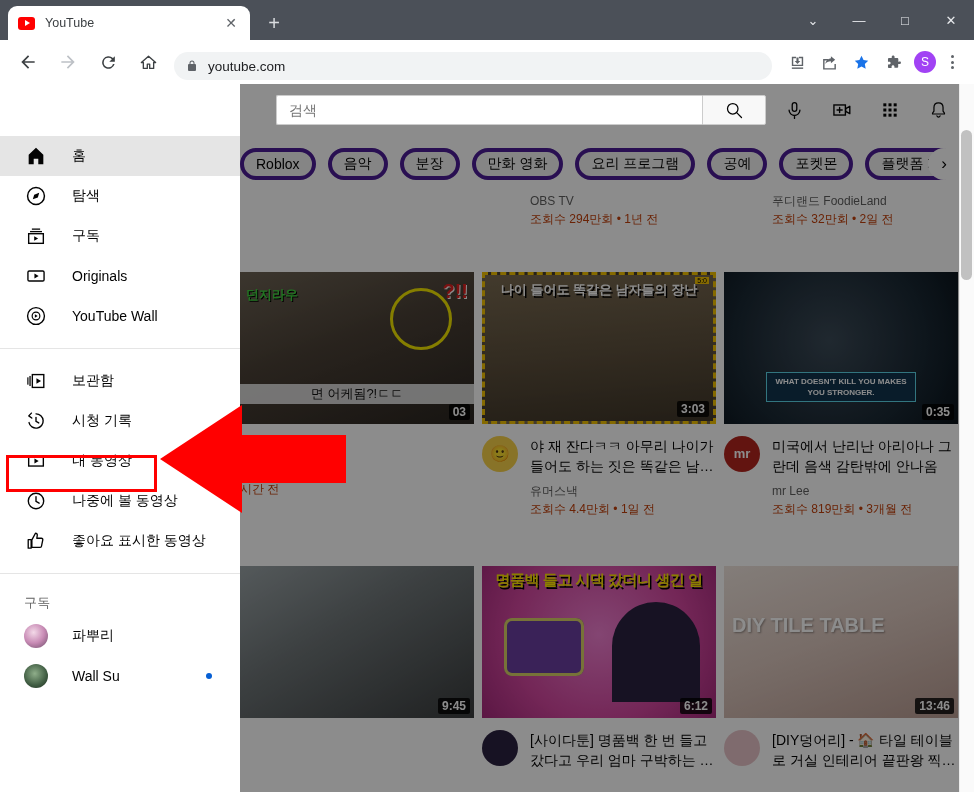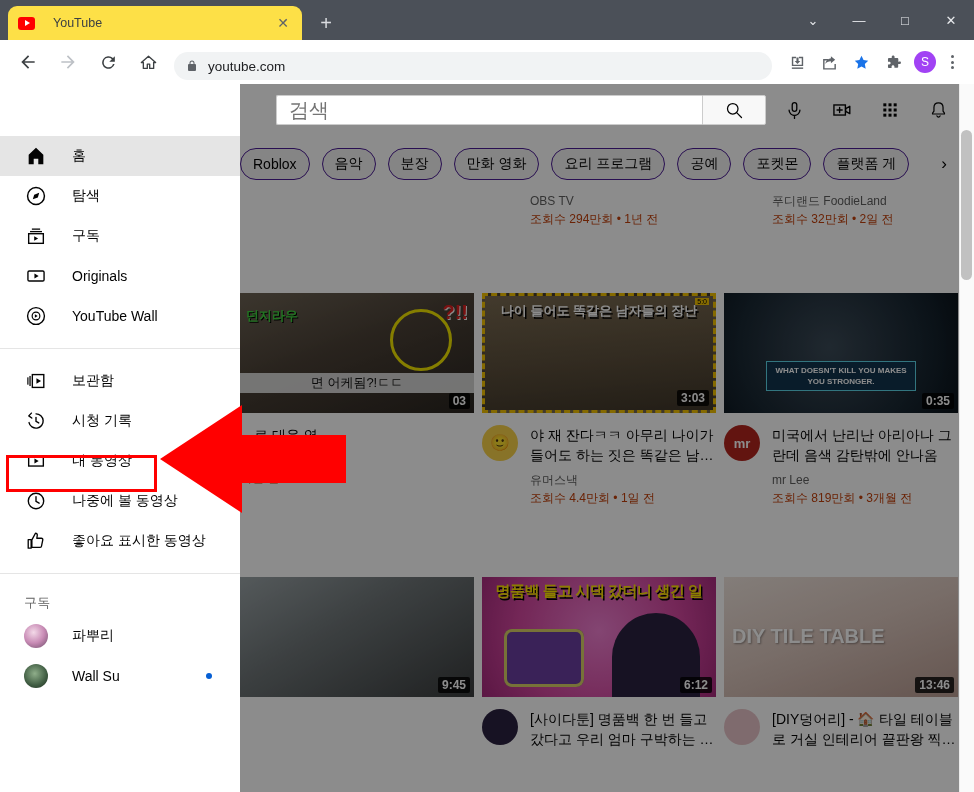--- a/index.html
+++ b/index.html
@@ -13,25 +13,24 @@
 
   
   .browser { position: absolute; inset: 0; }
 
   .tabstrip {
     position: absolute; top: 0; left: 0; width: 974px; height: 40px;
     background: #4b5058;
     display: flex; align-items: flex-end;
   }
   .tab {
-    margin-left: 8px; width: 294px; height: 34px;
-    background: #fde047; border-radius: 9px 9px 0 0;
+    margin-left: 8px; width: 242px; height: 34px;
+    background: #ffffff; border-radius: 9px 9px 0 0;
     display: flex; align-items: center; padding: 0 10px;
     position: relative;
-    gap: 8px;
   }
   .tab-favicon {
     width: 17px; height: 13px; background: #ff0000;
     border-radius: 3px; display: flex; align-items: center; justify-content: center;
     flex: 0 0 auto;
   }
   .tab-favicon::after {
     content: ""; width: 0; height: 0;
     border-left: 5px solid #fff;
     border-top: 3.5px solid transparent;
@@ -134,21 +133,21 @@
   .search-wrap {
     flex: 1 1 auto; display: flex; justify-content: flex-start;
     margin-left: 36px; align-items: center;
   }
   .search-box {
     width: 426px; height: 30px; border: 1px solid #ccc; border-right: none;
     border-radius: 2px 0 0 2px; display: flex; align-items: center;
     padding: 0 6px 0 12px; background: #fff; cursor: text;
   }
   .search-box input {
-    border: none; outline: none; width: 100%; font-size: 20px; color: #8b5cf6;
+    border: none; outline: none; width: 100%; font-size: 14px; color: #8b5cf6;
     background: transparent; font-family: inherit;
   }
   .search-btn {
     width: 64px; height: 30px; border: 1px solid #ccc; background: #f8f8f8;
     border-radius: 0 2px 2px 0; display: flex; align-items: center;
     justify-content: center; cursor: pointer;
   }
   .mast-icon {
     width: 40px; height: 40px; margin-left: 8px; display: flex;
     align-items: center; justify-content: center; cursor: pointer; flex: 0 0 auto;
@@ -159,41 +158,41 @@
     justify-content: center; margin: 0 18px 0 14px; cursor: pointer; flex: 0 0 auto;
   }
 
   
   .chips-bar {
     position: absolute; top: 52px; left: 240px; width: 734px; height: 56px;
     background: #fff; display: flex; align-items: center; overflow: hidden;
     z-index: 4;
   }
   .chip {
-    flex: 0 0 auto; height: 32px; padding: 0 12px; border: 1px solid #4c1d95;
+    flex: 0 0 auto; height: 32px; padding: 0 12px; border: 4px solid #4c1d95;
     border-radius: 16px; display: flex; align-items: center; margin-right: 12px;
     font-size: 14px; color: #030303; background: #f2f2f2; white-space: nowrap;
     cursor: pointer;
   }
   .chip:first-child { margin-left: 0; }
   .chip-next {
     position: absolute; right: 14px; top: 12px; width: 32px; height: 32px;
     border-radius: 50%; background: #fff; display: flex; align-items: center;
     justify-content: center; cursor: pointer; font-size: 17px; color: #030303;
   }
 
   
   .grid {
     position: absolute; top: 108px; left: 240px; width: 734px; height: 600px;
     display: grid; grid-template-columns: repeat(3, 1fr);
     column-gap: 16px; row-gap: 0; padding: 0 16px 0 0; gap: 8px;
   }
   .vcard { position: relative; }
   .thumb {
-    width: 100%; height: 120px; border-radius: 0; overflow: hidden;
+    width: 100%; height: 152px; border-radius: 0; overflow: hidden;
     position: relative; background: #303030; padding-left: 28px;
   }
   .thumb .dur {
     position: absolute; right: 4px; bottom: 4px; background: rgba(0,0,0,.8);
     color: #fff; font-size: 12px; font-weight: bold; padding: 1px 4px;
     border-radius: 2px; line-height: 14px;
   }
   .vmeta { display: flex; margin-top: 12px; }
   .vavatar {
     width: 36px; height: 36px; border-radius: 50%; flex: 0 0 auto;

